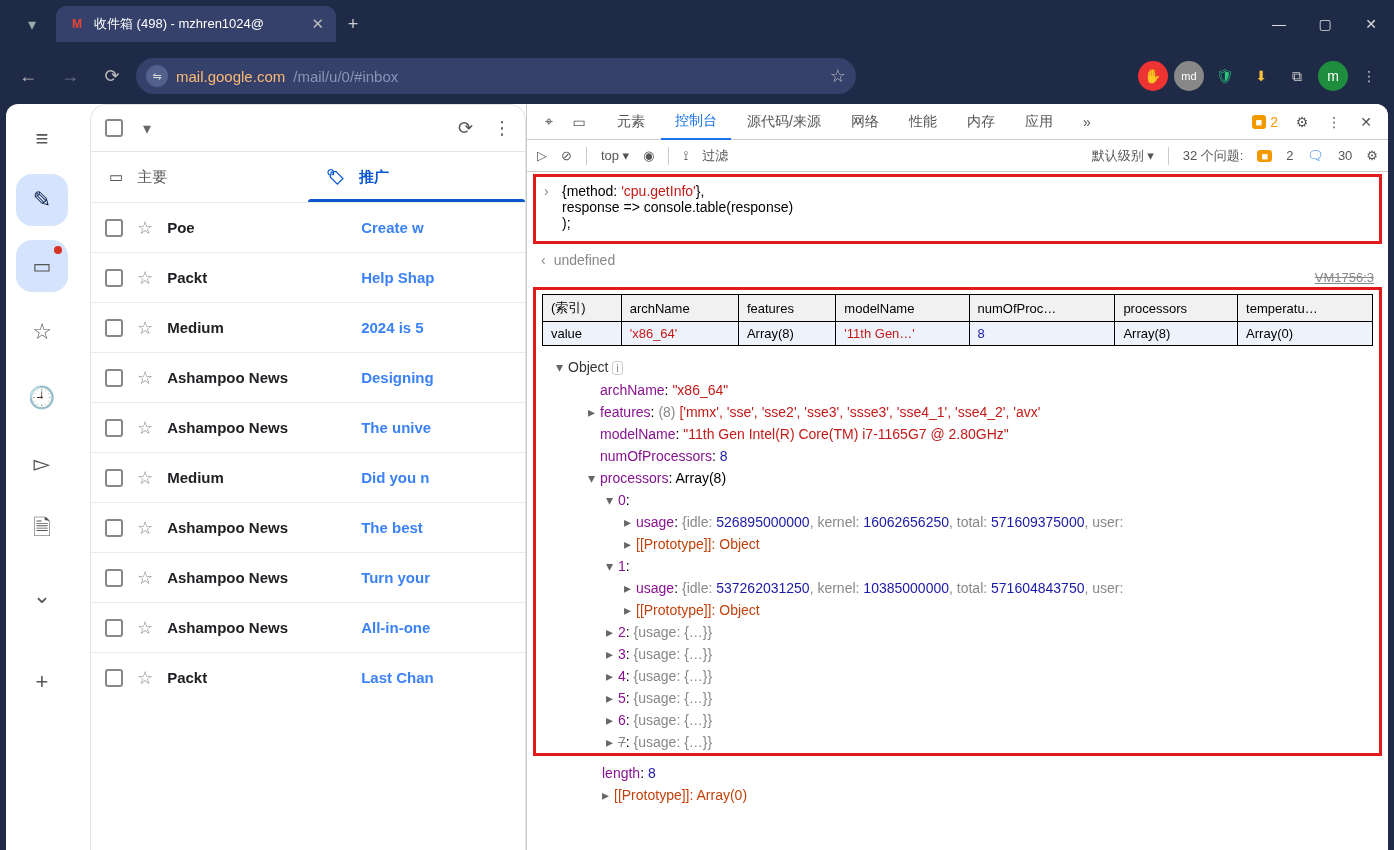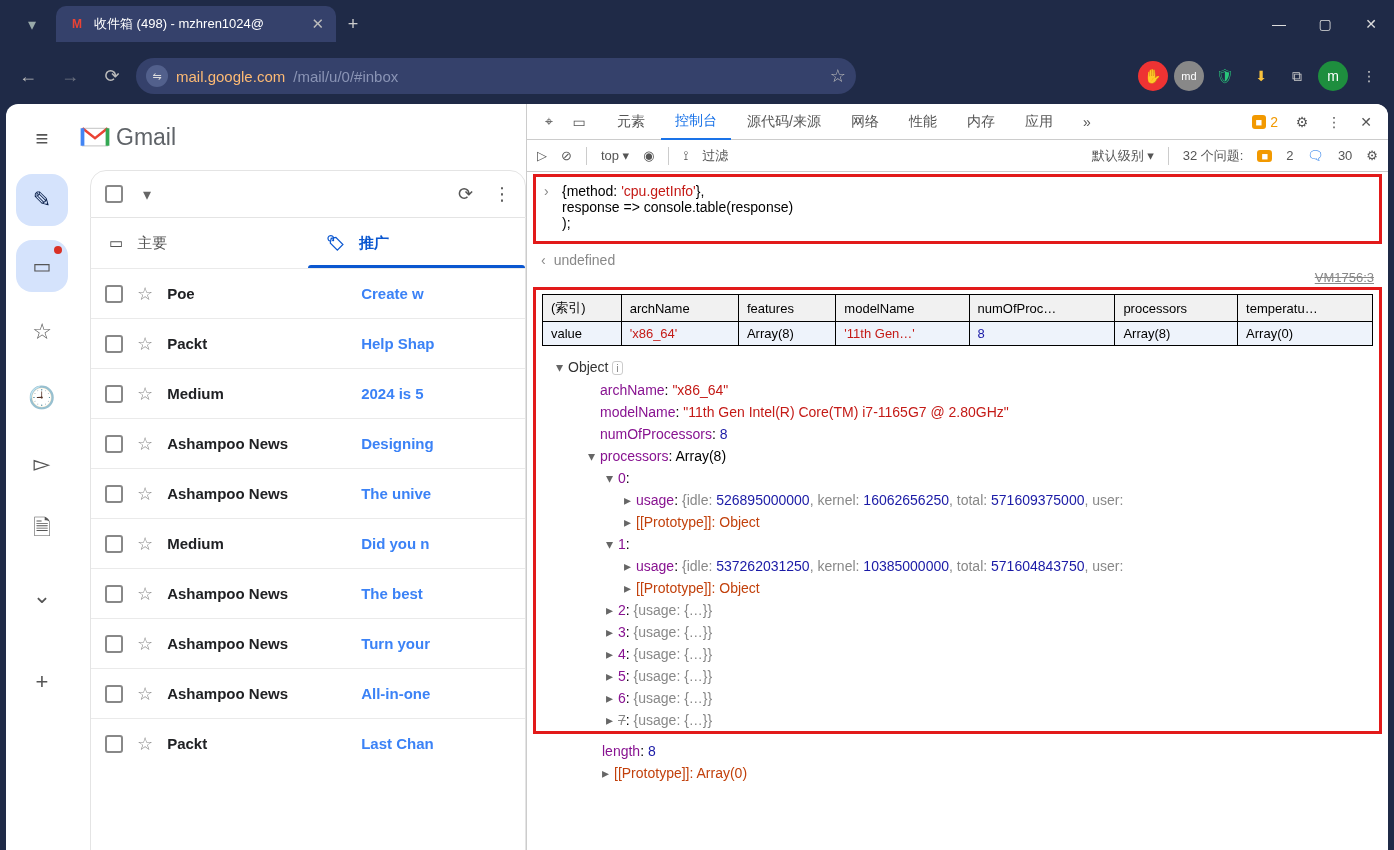--- a/index.html
+++ b/index.html
@@ -154,31 +154,20 @@
       <div class="rail-btn plain">☆</div>
       <div class="rail-btn plain">🕘</div>
       <div class="rail-btn plain">▻</div>
       <div class="rail-btn plain">🗎</div>
       <div class="rail-btn plain">⌄</div>
       <div class="rail-divider"></div>
       <div class="rail-btn plain">+</div>
     </div>
 
     <div class="gmail-main">
-      <div class="gmail-header">
-        <div class="gmail-logo">
-          <svg viewBox="0 0 24 18">
-              <path d="M2 2 h20 v14 h-20 z" fill="none" stroke="#cfcfcf"></path>
-              <path d="M2 2 L12 10 L22 2" fill="none" stroke="#ea4335" stroke-width="2"></path>
-              <path d="M2 2 v14" stroke="#4285f4" stroke-width="3"></path>
-              <path d="M22 2 v14" stroke="#34a853" stroke-width="3"></path>
-            </svg>
-          <span class="m">Gmail</span>
-        </div>
-      </div>
 
       <div class="mail-toolbar">
         <span class="chk"></span>
         <span style="color:#666">▾</span>
         <span style="flex:1"></span>
         <span style="font-size:18px">⟳</span>
         <span style="font-size:18px">⋮</span>
       </div>
 
       <div class="mail-tabs">
@@ -335,20 +324,21 @@
               <td class="odd">Array(8)</td>
               <td class="odd">Array(0)</td>
             </tr>
           </tbody>
             </table>
         </div>
 
         <div class="tree">
           <div class="n0"><span class="exp">▾</span><span class="eval">Object</span> <span class="lightbox">i</span></div>
           <div class="n1" style="padding-left:44px"><span class="key">archName</span>: <span class="redstr">"x86_64"</span></div>
+          <div class="n1" style="padding-left:32px"><span class="exp">▸</span><span class="key">features</span>: <span class="obj-type">(8)</span> <span class="redstr">['mmx', 'sse', 'sse2', 'sse3', 'ssse3', 'sse4_1', 'sse4_2', 'avx'</span></div>
           <div class="n1" style="padding-left:44px"><span class="key">modelName</span>: <span class="redstr">"11th Gen Intel(R) Core(TM) i7-1165G7 @ 2.80GHz"</span></div>
           <div class="n1" style="padding-left:44px"><span class="key">numOfProcessors</span>: <span class="num">8</span></div>
           <div class="n1" style="padding-left:32px"><span class="exp">▾</span><span class="key">processors</span>: <span>Array(8)</span></div>
 
           <div class="n2" style="padding-left:50px"><span class="exp">▾</span><span class="key">0</span>:</div>
           <div class="n2" style="padding-left:68px"><span class="exp">▸</span><span class="key">usage</span>: <span class="dimmed">{</span><span class="gray">idle: </span><span class="num">526895000000</span><span class="gray">, kernel: </span><span class="num">16062656250</span><span class="gray">, total: </span><span class="num">571609375000</span><span class="gray">, user:</span></div>
           <div class="n2" style="padding-left:68px"><span class="exp">▸</span><span class="proto">[[Prototype]]: Object</span></div>
 
           <div class="n2" style="padding-left:50px"><span class="exp">▾</span><span class="key">1</span>:</div>
           <div class="n2" style="padding-left:68px"><span class="exp">▸</span><span class="key">usage</span>: <span class="dimmed">{</span><span class="gray">idle: </span><span class="num">537262031250</span><span class="gray">, kernel: </span><span class="num">10385000000</span><span class="gray">, total: </span><span class="num">571604843750</span><span class="gray">, user:</span></div>

